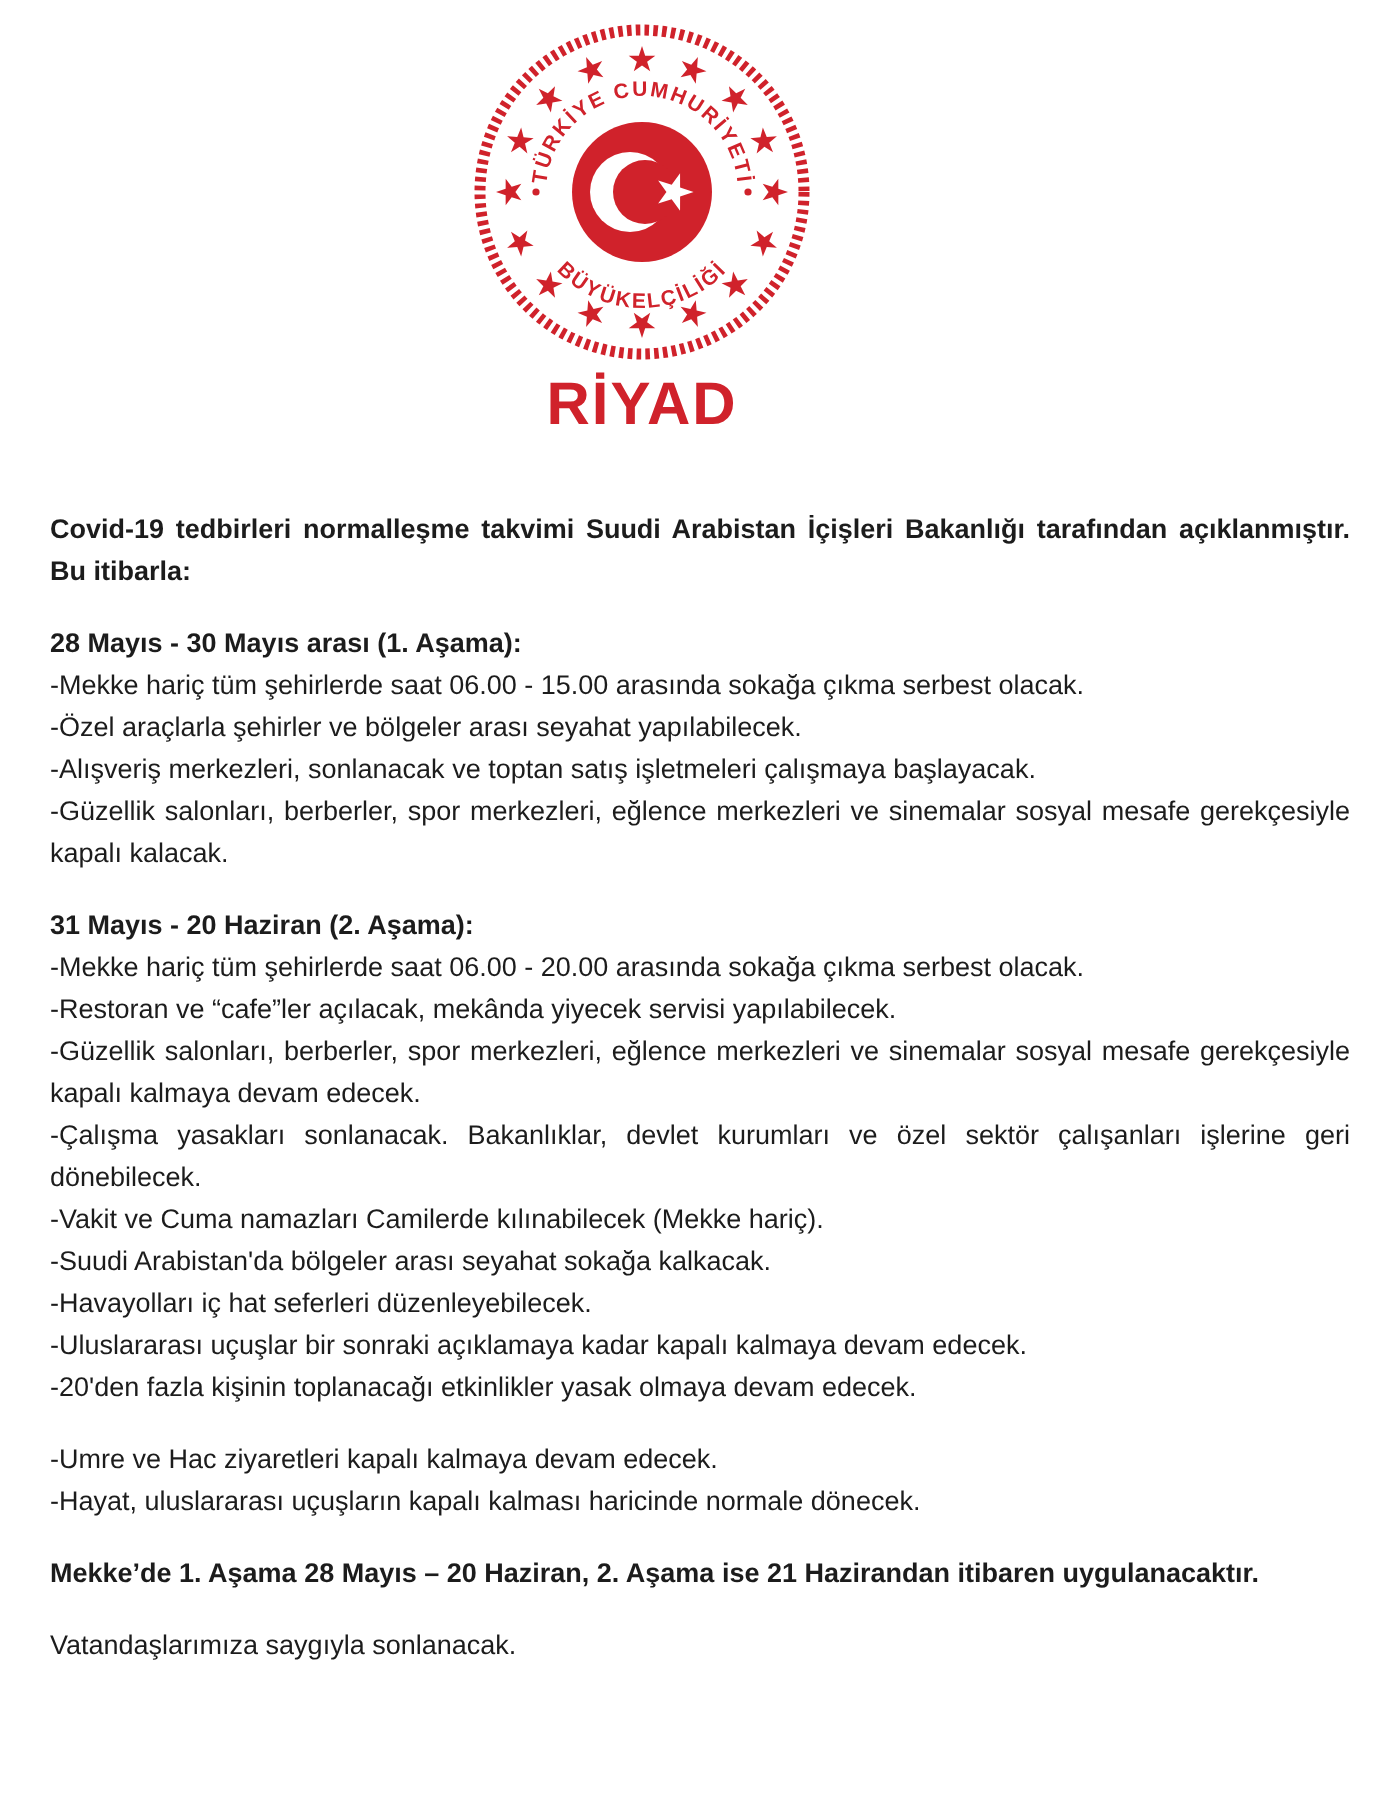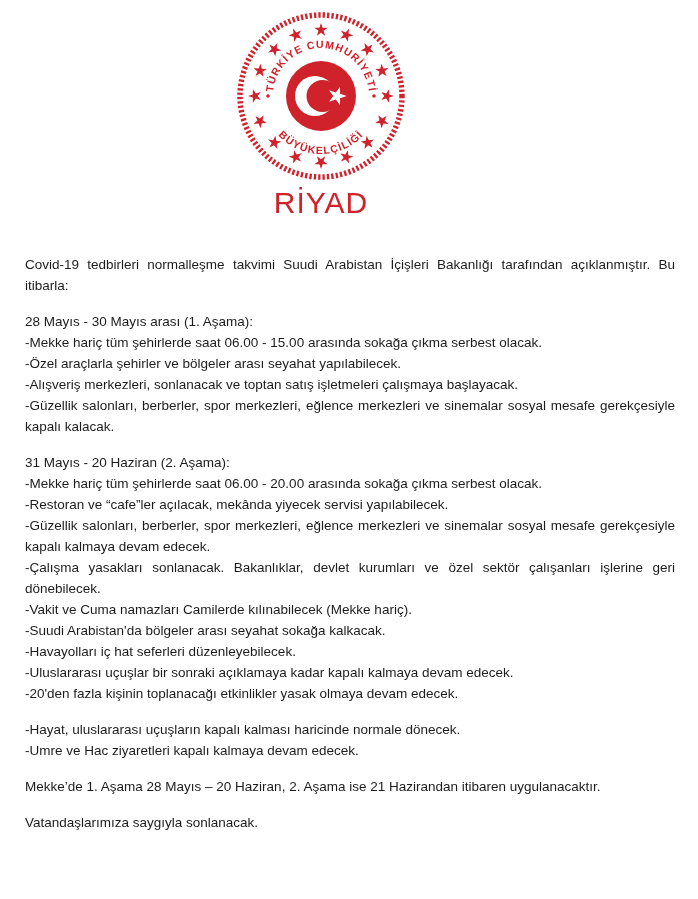--- a/index.html
+++ b/index.html
@@ -7,29 +7,29 @@
     width:698px;height:899px;background:#ffffff;overflow:hidden;
     font-family:"Liberation Sans",sans-serif;color:#1c1c1c;
     -webkit-font-smoothing:antialiased;
   }
   .page{width:698px;height:899px;position:relative;}
   .header{
     padding-top:10px;display:flex;flex-direction:column;align-items:center;
     transform:translateX(-28px);
   }
   .city-title{
-    margin-top:4px;font-size:30px;font-weight:normal;letter-spacing:1px;
+    margin-top:4px;font-size:30px;font-weight:bold;letter-spacing:1px;
     color:#d0222b;font-family:"Liberation Sans",sans-serif;
   }
   .content{
     margin-top:34px;padding:0 23px 0 25px;
     font-size:13.5px;line-height:21px;
   }
   .content p{margin:0;text-align:justify;}
-  .bold{font-weight:normal;}
+  .bold{font-weight:bold;}
   .block{margin-bottom:15px;}
   .closing-plain{margin-top:15px;}
   .arc-text{
     font-family:"Liberation Sans",sans-serif;font-weight:bold;
     fill:#d0222b;
   }
 </style>
 </head>
 <body>
 
@@ -108,22 +108,22 @@
       <p>-Güzellik salonları, berberler, spor merkezleri, eğlence merkezleri ve sinemalar sosyal mesafe gerekçesiyle kapalı kalmaya devam edecek.</p>
       <p>-Çalışma yasakları sonlanacak. Bakanlıklar, devlet kurumları ve özel sektör çalışanları işlerine geri dönebilecek.</p>
       <p>-Vakit ve Cuma namazları Camilerde kılınabilecek (Mekke hariç).</p>
       <p>-Suudi Arabistan'da bölgeler arası seyahat sokağa kalkacak.</p>
       <p>-Havayolları iç hat seferleri düzenleyebilecek.</p>
       <p>-Uluslararası uçuşlar bir sonraki açıklamaya kadar kapalı kalmaya devam edecek.</p>
       <p>-20'den fazla kişinin toplanacağı etkinlikler yasak olmaya devam edecek.</p>
     </div>
 
     <div class="block">
+      <p>-Umre ve Hac ziyaretleri kapalı kalmaya devam edecek.</p>
       <p>-Hayat, uluslararası uçuşların kapalı kalması haricinde normale dönecek.</p>
-      <p>-Umre ve Hac ziyaretleri kapalı kalmaya devam edecek.</p>
     </div>
 
     <div class="block">
       <p class="bold">Mekke’de 1. Aşama 28 Mayıs – 20 Haziran, 2. Aşama ise 21 Hazirandan itibaren uygulanacaktır.</p>
     </div>
 
     <p class="closing-plain">Vatandaşlarımıza saygıyla sonlanacak.</p>
 
   </div>
 </div>

